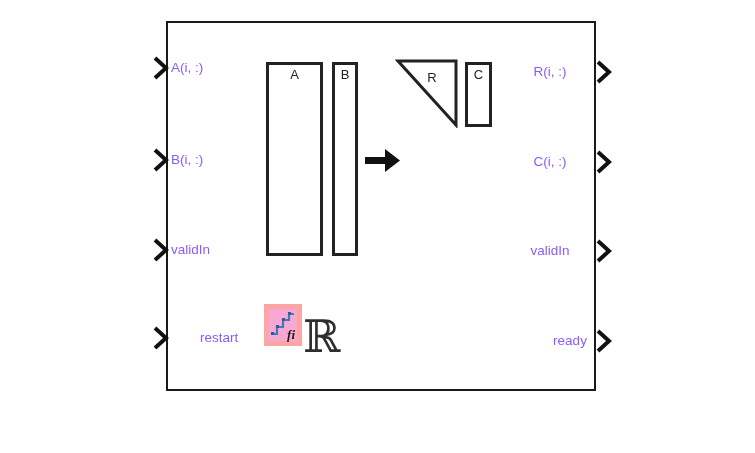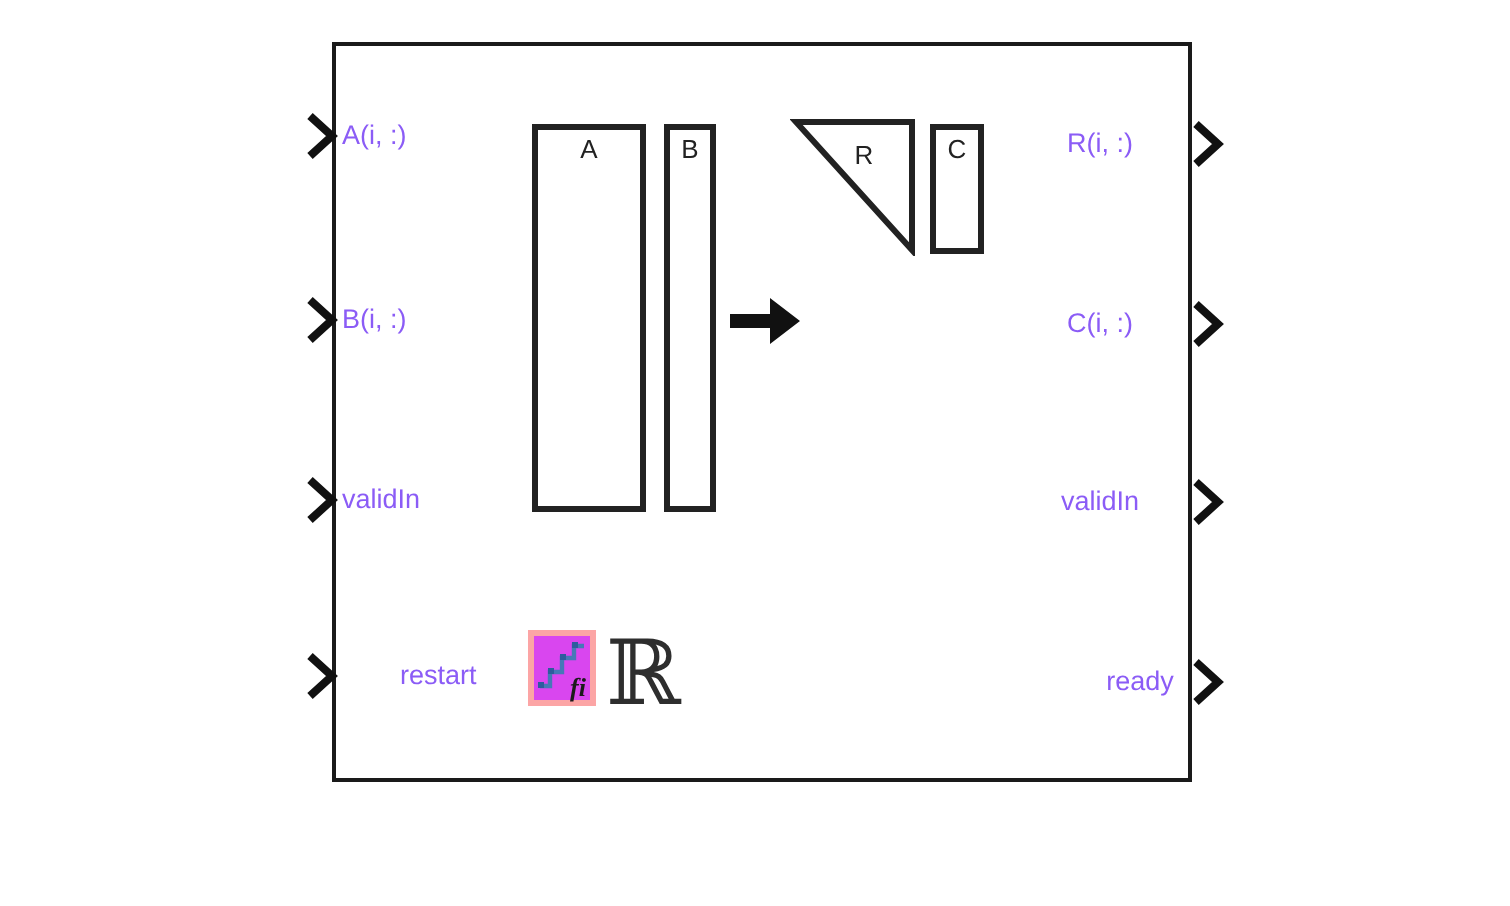--- a/index.html
+++ b/index.html
@@ -16,22 +16,22 @@
     white-space:nowrap;
   }
   .out-label{text-align:center;width:80px;}
   .port-arrow{position:absolute;}
   .shape{position:absolute;background:#ffffff;border:3px solid #222;box-sizing:content-box;}
   .shape-label{
     position:absolute;font-size:13px;line-height:14px;color:#222;
     text-align:center;white-space:nowrap;
   }
   .fi-badge{
-    position:absolute;left:264px;top:315px;width:28px;height:32px;
-    border:3px solid #fca5a5;background:#d946ef;box-sizing:content-box;
+    position:absolute;left:264px;top:304px;width:28px;height:32px;
+    border:5px solid #fca5a5;background:#f9a8d4;box-sizing:content-box;
   }
   .fi-text{
     position:absolute;right:2px;bottom:0px;font-family:"Liberation Serif","DejaVu Serif",serif;
     font-style:italic;font-weight:bold;font-size:13px;line-height:13px;color:#1a1a1a;
   }
   .real-symbol{
     position:absolute;left:303px;top:314px;font-size:45px;line-height:45px;
     font-family:"DejaVu Serif","DejaVu Sans",serif;color:#2e2e2e;
   }
   .caption{

